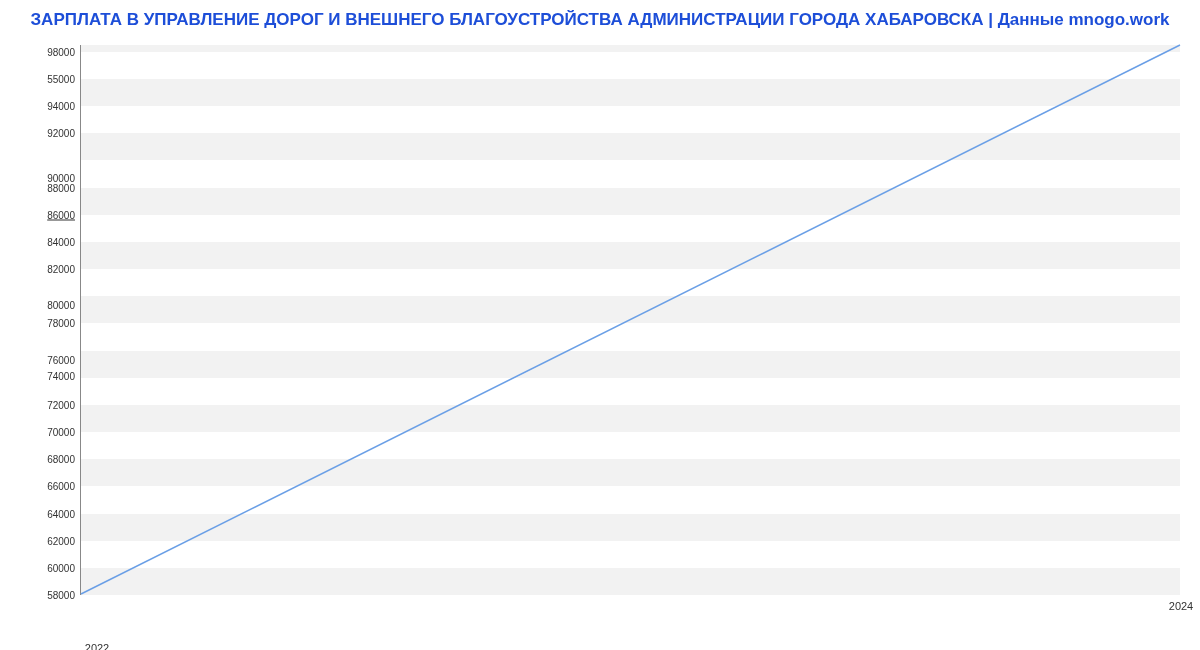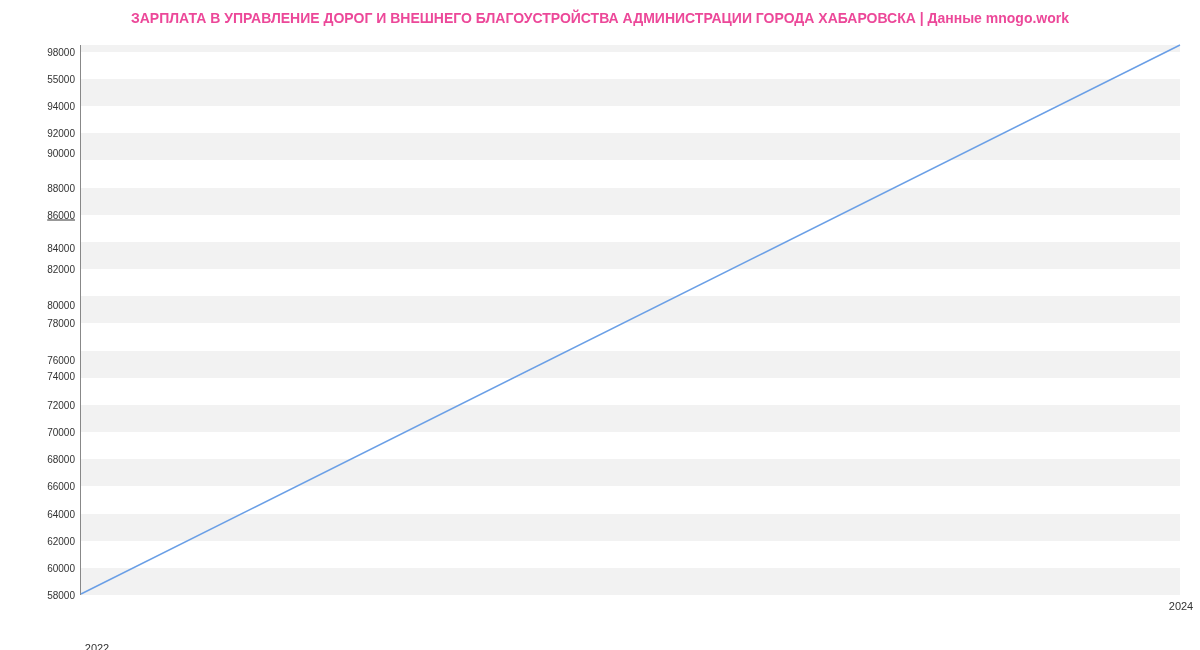--- a/index.html
+++ b/index.html
@@ -16,23 +16,23 @@
     position: relative;
     width: 1200px;
     height: 650px;
   }
   .title {
     position: absolute;
     top: 10px;
     left: 0;
     width: 100%;
     text-align: center;
-    font-size: 14px;
+    font-size: 17px;
     font-weight: bold;
-    color: #ec4899;
+    color: #1d4ed8;
   }
   .plot-area {
     position: absolute;
     border-left: 1px solid #888;
     border-bottom: 1px solid #888;
     box-sizing: border-box;
   }
   .grid-band {
     position: absolute;
     left: 0;
@@ -92,24 +92,24 @@
       <div class="y-tick-label" style="top: 468.519px;">64000</div>
       <div class="y-tick-label" style="top: 441.358px;">66000</div>
       <div class="y-tick-label" style="top: 414.198px;">68000</div>
       <div class="y-tick-label" style="top: 387.037px;">70000</div>
       <div class="y-tick-label" style="top: 359.877px;">72000</div>
       <div class="y-tick-label" style="top: 331px;">74000</div>
       <div class="y-tick-label" style="top: 315px;">76000</div>
       <div class="y-tick-label" style="top: 278.395px;">78000</div>
       <div class="y-tick-label" style="top: 260px; text-align: center;">80000</div>
       <div class="y-tick-label" style="top: 224.074px;">82000</div>
-      <div class="y-tick-label" style="top: 196.914px; margin-top: 6px;">84000</div>
+      <div class="y-tick-label" style="top: 196.914px;">84000</div>
       <div class="y-tick-label" style="top: 169.753px; text-decoration: underline;">86000</div>
       <div class="y-tick-label" style="top: 142.593px;">88000</div>
-      <div class="y-tick-label" style="top: 108px;">90000</div>
+      <div class="y-tick-label" style="top: 133px;">90000</div>
       <div class="y-tick-label" style="top: 88.2716px;">92000</div>
       <div class="y-tick-label" style="top: 61.1111px;">94000</div>
       <div class="y-tick-label" style="top: 33.9506px;">55000</div>
       <div class="y-tick-label" style="top: 6.79012px;">98000</div>
       <div class="x-tick-label" style="left: 16px; margin-top: 48px;">2022</div>
       <div class="x-tick-label" style="left: 1100px;">2024</div>
     </div>
 </div>
 
 </body></html>

